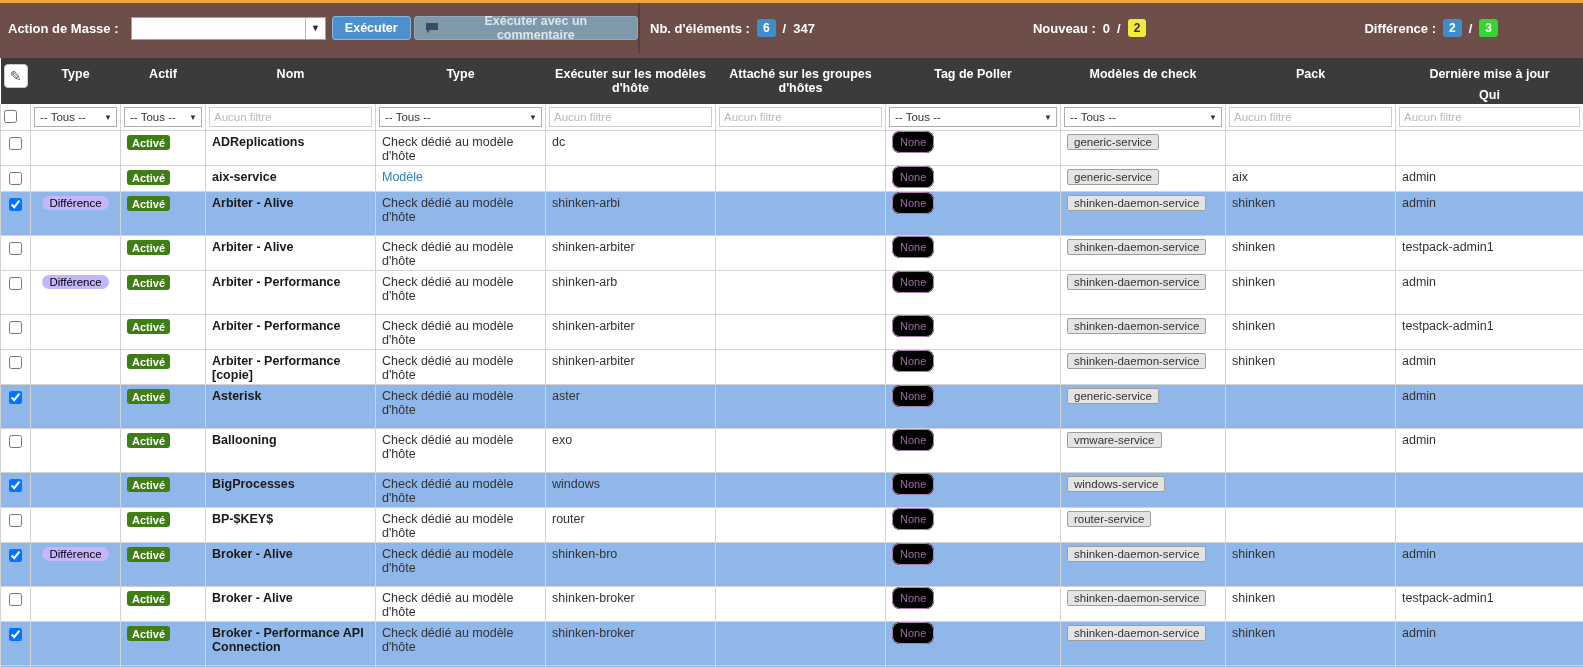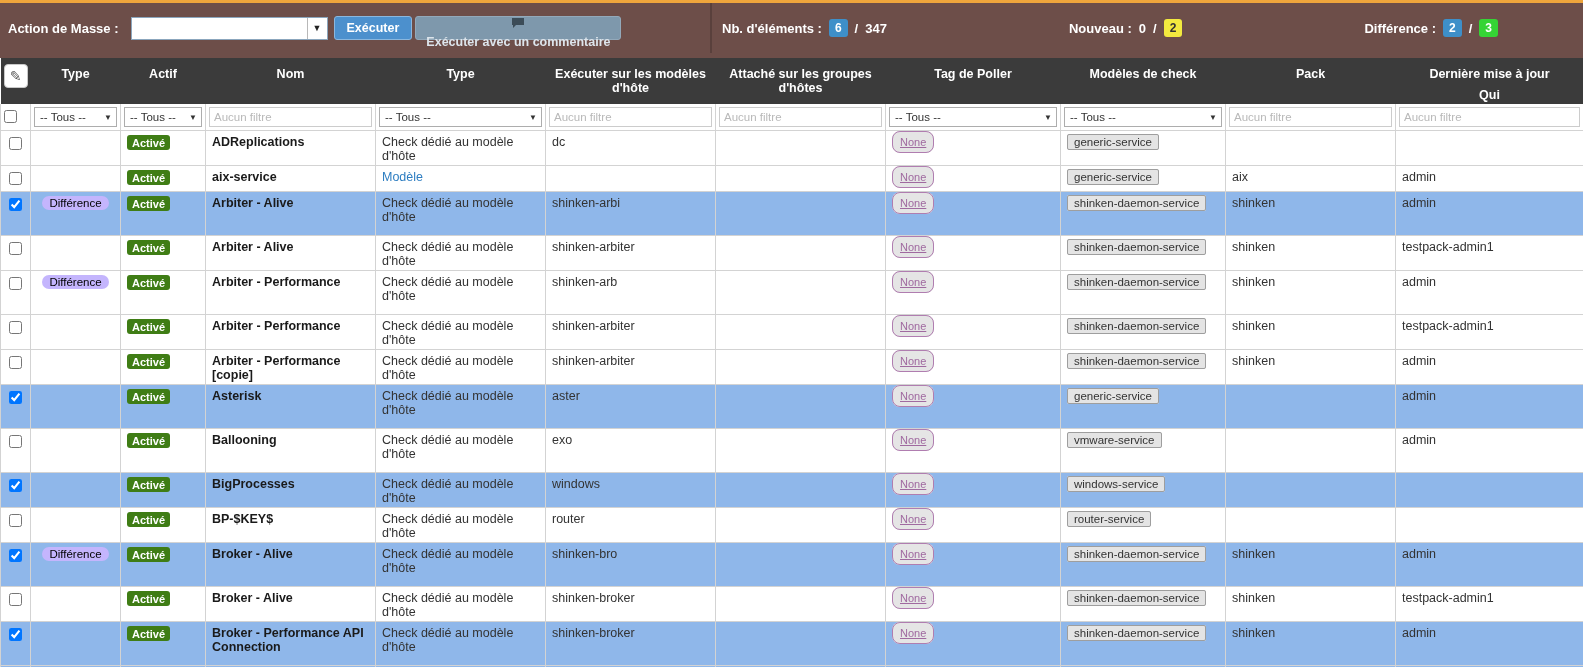--- a/index.html
+++ b/index.html
@@ -7,21 +7,21 @@
   body {
     width: 1583px; height: 667px; overflow: hidden;
     background: #6d4e49;
     font-family: "Liberation Sans", sans-serif;
     border-top: 3px solid #efa53c;
   }
 
   
   .toolbar { display: flex; height: 50px; background: #6d4e49; }
   .toolbar-left {
-    width: 712px; flex: none; display: flex; align-items: center;
+    width: 640px; flex: none; display: flex; align-items: center;
     padding-left: 8px; border-right: 2px solid #59403c;
   }
   .toolbar-right {
     flex: 1; display: flex; align-items: center;
     justify-content: space-between; padding: 0 85px 0 10px;
   }
   .tb-label { color: #fff; font-weight: bold; font-size: 13px; white-space: nowrap; }
   .tb-val { color: #fff; font-weight: bold; font-size: 13px; }
   .tb-sep { color: #fff; font-weight: bold; font-size: 13px; }
   .counter-group { display: flex; align-items: center; gap: 7px; }
@@ -48,21 +48,20 @@
     background: #4c90cd; color: #fff; border: 1px solid #8ab7de;
     font-weight: bold; font-size: 12.5px; border-radius: 3px;
     font-family: "Liberation Sans", sans-serif;
   }
   .btn-comment {
     margin-left: 3px; height: 24px; padding: 0 10px; cursor: pointer;
     background: #7e98ac; color: #dde5ec; border: 1px solid #93a9ba;
     font-weight: bold; font-size: 12.5px; border-radius: 3px;
     display: flex; align-items: center; gap: 6px;
     font-family: "Liberation Sans", sans-serif;
-    flex-direction: column;
   }
   .bubble-icon svg { display: block; }
 
   
   .grid-wrap { margin-top: 5px; background: #fff; }
   table.grid { border-collapse: collapse; table-layout: fixed; width: 1583px; background: #fff; }
 
   .head-row th {
     background: #3b3b3b; color: #fff; font-size: 12.5px; font-weight: bold;
     text-align: center; vertical-align: top; padding-top: 9px; height: 46px; cursor: pointer;
@@ -106,22 +105,22 @@
 
   .badge-actif {
     background: #3f7d15; color: #fff; font-size: 11px; font-weight: bold;
     padding: 1.5px 5px; border-radius: 3px; white-space: nowrap;
   }
   .badge-diff {
     background: #c4b5fd; color: #000; font-size: 11.5px;
     padding: 1px 7px; border-radius: 9px; white-space: nowrap;
   }
   .badge-none {
-    color: #a06aa0; border: 1px solid #b07db0; background: #e5e5e5;
-    font-size: 11px; padding: 4px 7px; border-radius: 8px; white-space: nowrap; text-decoration: underline;
+    color: #a06aa0; border: 1px solid #b07db0; background: #000000;
+    font-size: 11px; padding: 4px 7px; border-radius: 8px; white-space: nowrap;
   }
   .badge-check {
     background: #e4e4e4; border: 1px solid #9e9e9e; color: #333;
     font-size: 11.5px; padding: 1px 6px; border-radius: 2px; white-space: nowrap;
   }
 </style>
 </head>
 <body>
 
 <div class="toolbar">

